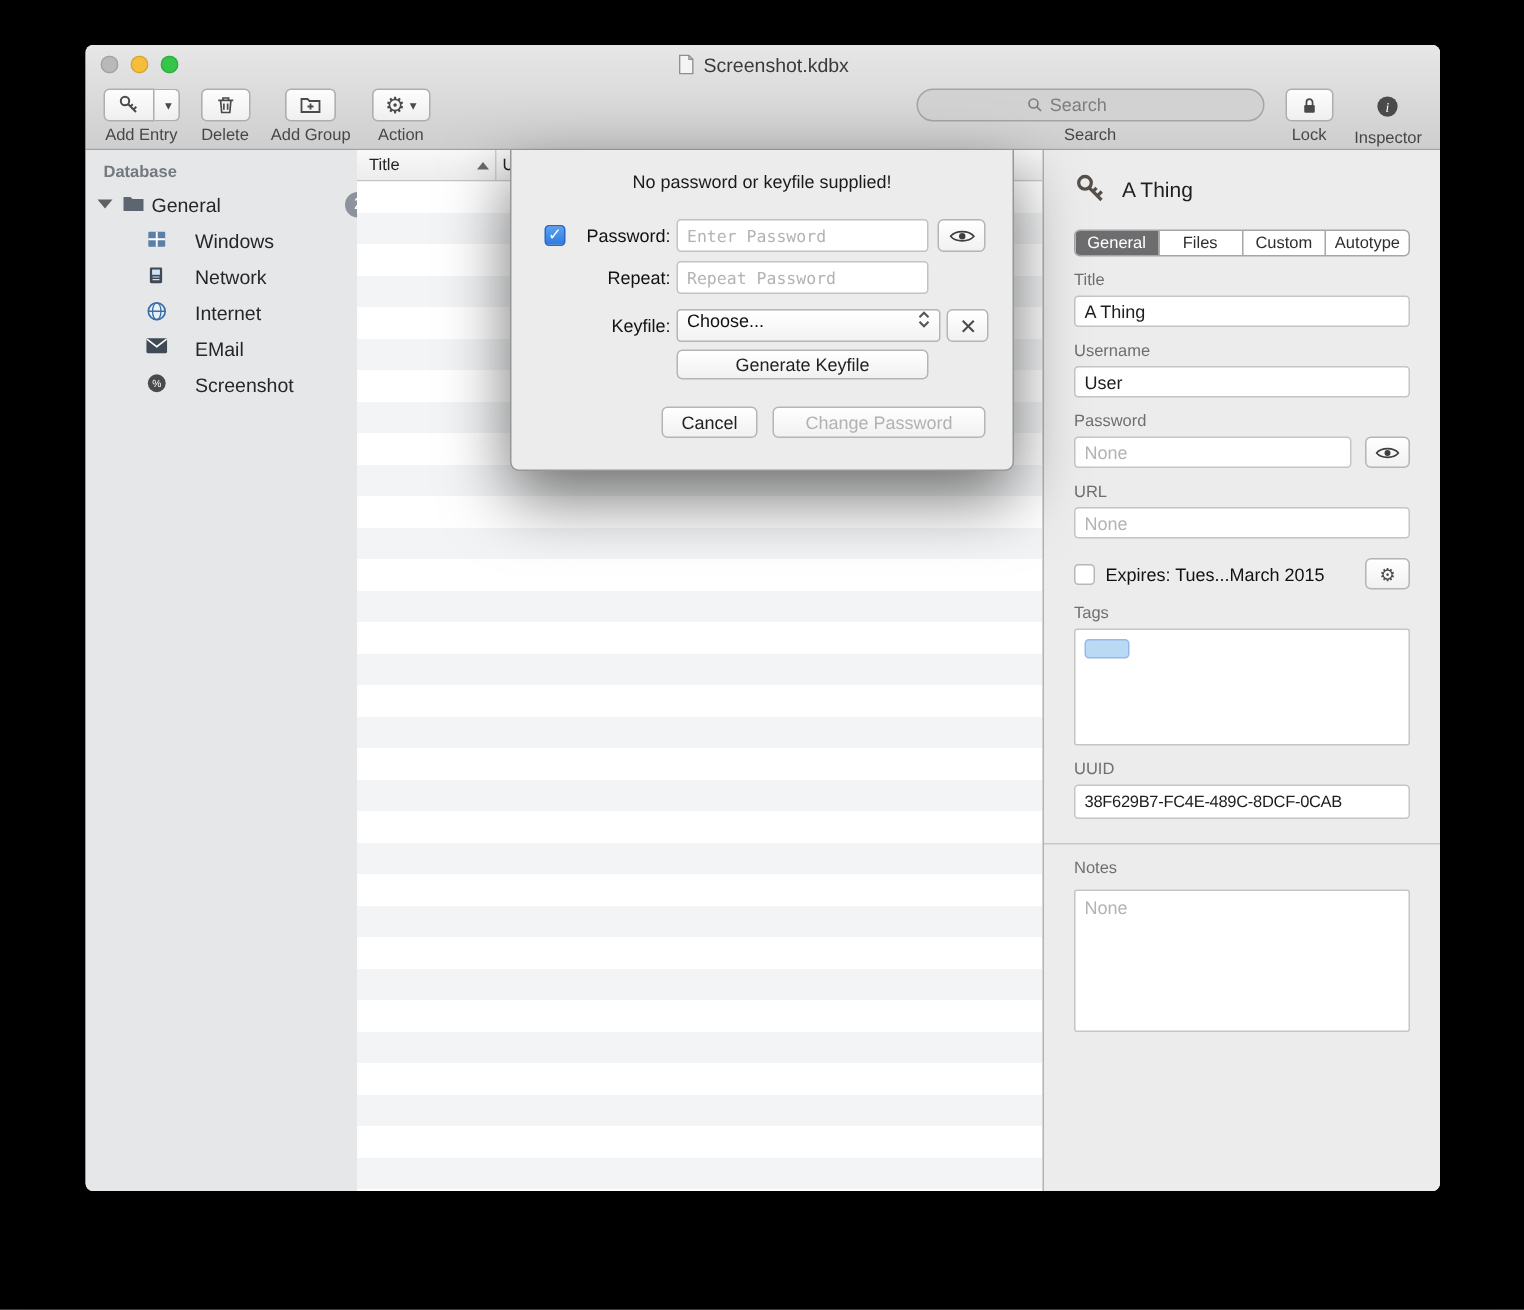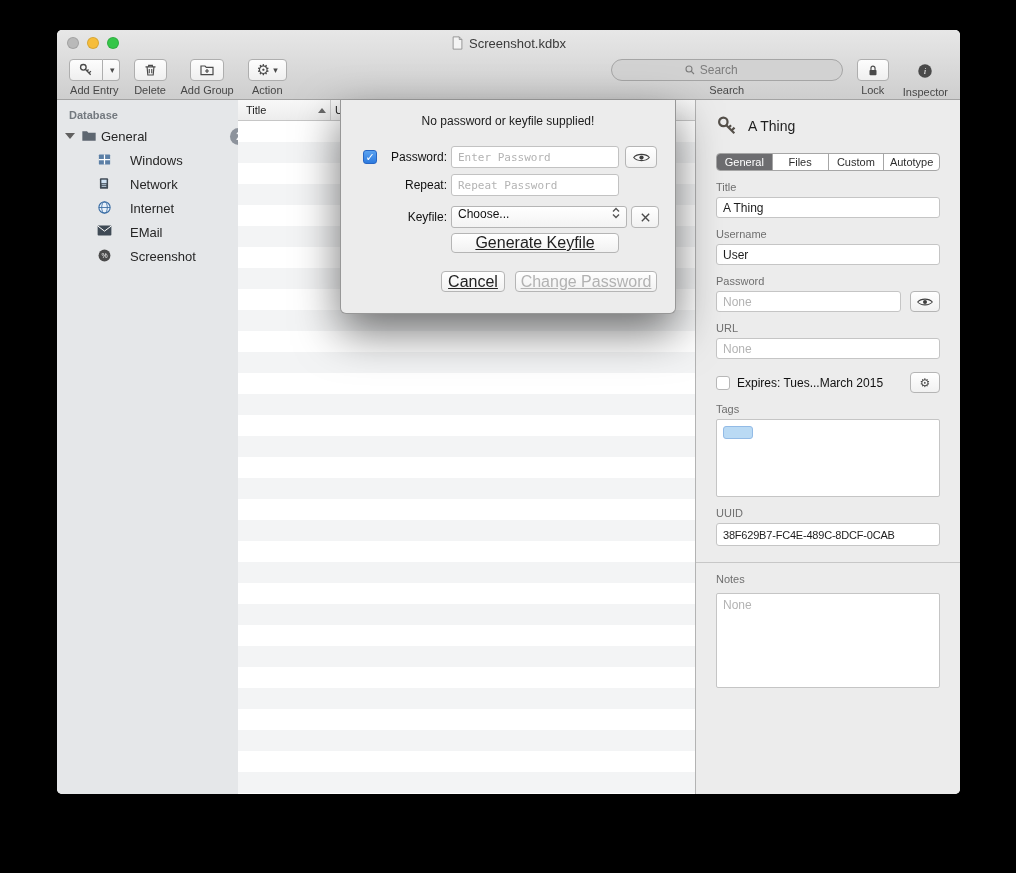--- a/index.html
+++ b/index.html
@@ -80,22 +80,22 @@
             border:1px solid #b5b5b5; border-radius:4px; display:flex; align-items:center;
             justify-content:center; }
   .checkbox { position:absolute; width:14px; height:14px; border-radius:3px; }
   .checkbox.checked { background:linear-gradient(#5aa2f0,#2e7bdf); border:1px solid #2766c4;
                       color:#fff; font-size:11px; font-weight:bold; line-height:13px; text-align:center; }
   .checkbox.unchecked { background:#fff; border:1px solid #b7b7b7; }
   .popup { position:absolute; height:22px; background:linear-gradient(#fff,#f3f3f3);
            border:1px solid #b5b5b5; border-radius:3px; display:flex; align-items:flex-start;
            font-size:12px; color:#111; padding:0 6px; justify-content:space-between; }
   .push-btn { position:absolute; height:21px; background:linear-gradient(#fff,#f1f1f1);
-              border:1px solid #b5b5b5; border-radius:4px; font-size:16px; color:#222;
-              display:flex; align-items:center; justify-content:center;text-decoration:underline; }
+              border:1px solid #b5b5b5; border-radius:4px; font-size:12px; color:#222;
+              display:flex; align-items:center; justify-content:center; }
   .push-btn.disabled { color:#b2b2b2; }
   
   .inspector { position:absolute; right:0; top:0; bottom:0; width:265px; background:#ececec;
                border-left:1px solid #b3b3b3; padding:0 20px; }
   .insp-head { display:flex; align-items:center; gap:10px; margin-top:13px; height:26px; }
   .insp-title { font-size:14px; color:#1e1e1e; }
   .segmented { display:flex; margin-top:14px; height:18px; border:1px solid #a6a6a6;
                border-radius:4px; overflow:hidden; background:#fff; }
   .segment { flex:1; font-size:11px; display:flex; align-items:center; justify-content:center;
              color:#2e2e2e; border-right:1px solid #a6a6a6; }

